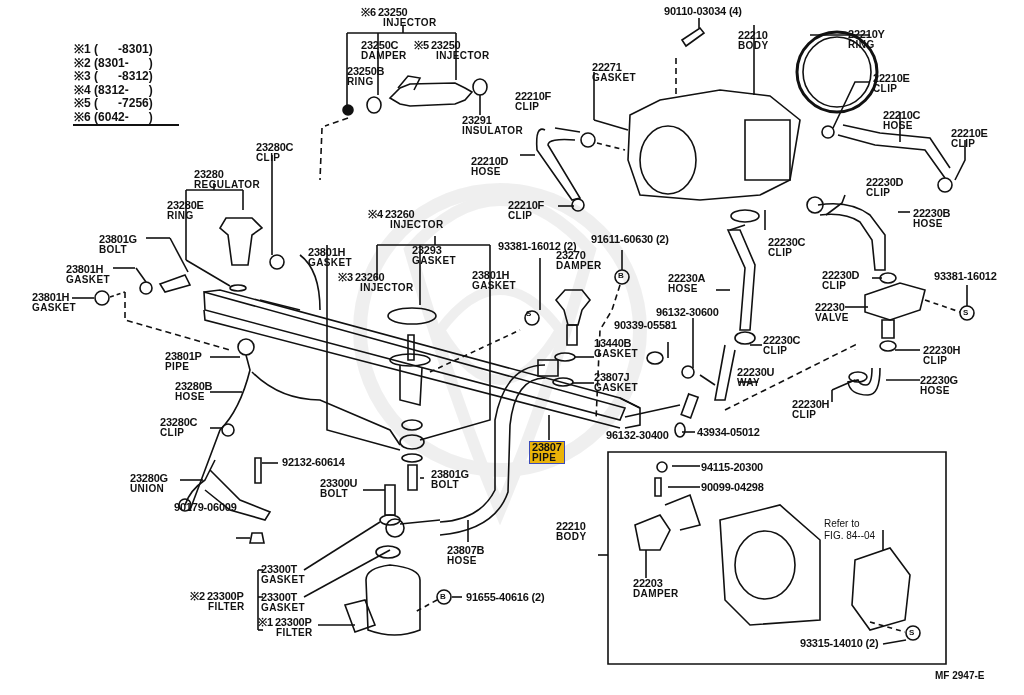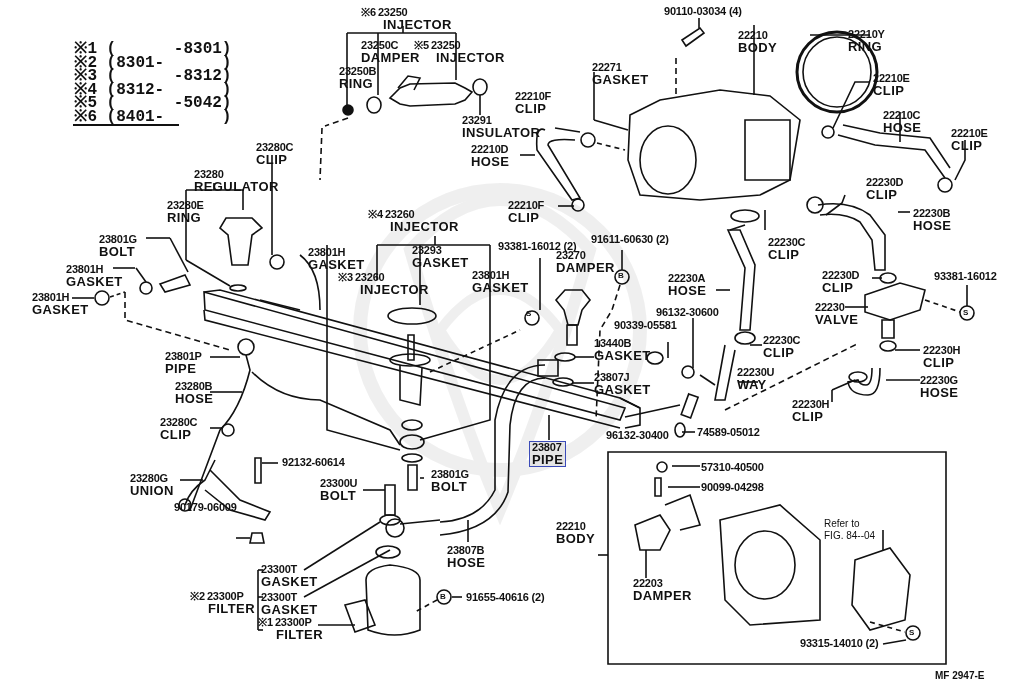--- a/index.html
+++ b/index.html
@@ -1,26 +1,26 @@
 <!DOCTYPE html>
 <html><head>
 <meta charset="utf-8">
 <style>
   html, body { margin:0; padding:0; background:#ffffff; }
   body { width:1024px; height:695px; position:relative; overflow:hidden;
          font-family:"Liberation Sans", sans-serif; color:#111; }
   #diagram { position:absolute; left:0; top:0; width:1024px; height:695px; }
   .lbl { position:absolute; line-height:1; white-space:nowrap; }
   .pn { font-size:11px; font-weight:bold; letter-spacing:-0.2px; display:block; }
-  .nm { font-size:13px; font-weight:bold; letter-spacing:0.4px; display:block; margin-top:0px; }
+  .nm { font-size:10px; font-weight:bold; letter-spacing:0.4px; display:block; margin-top:0px; }
   .mark { font-weight:bold; font-size:11px; margin-right:2px; }
-  .legend { position:absolute; left:74px; top:43px; font-size:16px; font-weight:bold; line-height:13.5px;font-family:Liberation Mono, monospace; }
+  .legend { position:absolute; left:74px; top:43px; font-size:12px; font-weight:bold; line-height:13.5px; }
   .legend .row { white-space:pre; }
   .legend-rule { position:absolute; left:73px; top:124px; width:106px; height:2px; background:#111; }
-  .hl { background:#e5e5e5; border:1px solid #3b4bb8; padding:0 2px; }
+  .hl { background:#eab308; border:1px solid #3b4bb8; padding:0 2px; }
   .fig { position:absolute; left:935px; top:670px; font-size:10px; font-weight:bold; }
   .wm { position:absolute; left:350px; top:130px; width:300px; height:420px; opacity:0.06; }
   svg line, svg path, svg rect, svg circle, svg ellipse, svg polyline { vector-effect:non-scaling-stroke; }
 </style>
 </head>
 <body>
 
 <div id="diagram">
 
   <svg class="wm" viewBox="0 0 300 420">
@@ -264,38 +264,38 @@
       <line x1="668" y1="487" x2="700" y2="487"></line>
       <line x1="598" y1="555" x2="608" y2="555"></line>
     </g>
   </svg>
 
   <div class="legend">
     <div class="row"><span>※1</span> <span>(      -8301)</span></div>
     <div class="row"><span>※2</span> <span>(8301-      )</span></div>
     <div class="row"><span>※3</span> <span>(      -8312)</span></div>
     <div class="row"><span>※4</span> <span>(8312-      )</span></div>
-    <div class="row"><span>※5</span> <span>(      -5042)</span></div>
-    <div class="row"><span>※6</span> <span>(8401-      )</span></div>
+    <div class="row"><span>※5</span> <span>(      -7256)</span></div>
+    <div class="row"><span>※6</span> <span>(6042-      )</span></div>
   </div>
   <div class="legend-rule"></div>
 
   <div class="lbl" style="left:361px;top:7px">
       <span class="pn"><span class="mark">※6</span><span>23250</span></span>
       <span class="nm" style="margin-left:22px">INJECTOR</span>
     </div>
   <div class="lbl" style="left:361px;top:40px">
       <span class="pn">23250C</span>
       <span class="nm">DAMPER</span>
     </div>
   <div class="lbl" style="left:414px;top:40px">
       <span class="pn"><span class="mark">※5</span><span>23250</span></span>
       <span class="nm" style="margin-left:22px">INJECTOR</span>
     </div>
-  <div class="lbl" style="left:339px;top:66px">
+  <div class="lbl" style="left:347px;top:66px">
       <span class="pn">23250B</span>
       <span class="nm">RING</span>
     </div>
   <div class="lbl" style="left:462px;top:115px">
       <span class="pn">23291</span>
       <span class="nm">INSULATOR</span>
     </div>
 
   <div class="lbl" style="left:664px;top:6px">
       <span class="pn">90110-03034 (4)</span>
@@ -321,21 +321,21 @@
       <span class="nm">HOSE</span>
     </div>
   <div class="lbl" style="left:951px;top:128px">
       <span class="pn">22210E</span>
       <span class="nm">CLIP</span>
     </div>
   <div class="lbl" style="left:515px;top:91px">
       <span class="pn">22210F</span>
       <span class="nm">CLIP</span>
     </div>
-  <div class="lbl" style="left:471px;top:144px">
+  <div class="lbl" style="left:471px;top:156px">
       <span class="pn">22210D</span>
       <span class="nm">HOSE</span>
     </div>
   <div class="lbl" style="left:508px;top:200px">
       <span class="pn">22210F</span>
       <span class="nm">CLIP</span>
     </div>
 
   <div class="lbl" style="left:256px;top:142px">
       <span class="pn">23280C</span>
@@ -453,21 +453,21 @@
       <span class="nm">GASKET</span>
     </div>
   <div class="lbl" style="left:594px;top:372px">
       <span class="pn">23807J</span>
       <span class="nm">GASKET</span>
     </div>
   <div class="lbl" style="left:606px;top:430px">
       <span class="pn">96132-30400</span>
     </div>
   <div class="lbl" style="left:697px;top:427px">
-      <span class="pn">74589-05012</span>
+      <span class="pn">43934-05012</span>
     </div>
 
   <div class="lbl" style="left:165px;top:351px">
       <span class="pn">23801P</span>
       <span class="nm">PIPE</span>
     </div>
   <div class="lbl" style="left:175px;top:381px">
       <span class="pn">23280B</span>
       <span class="nm">HOSE</span>
     </div>
@@ -517,21 +517,21 @@
     </div>
   <div class="lbl" style="left:258px;top:617px">
       <span class="pn"><span class="mark">※1</span><span>23300P</span></span>
       <span class="nm" style="margin-left:18px">FILTER</span>
     </div>
   <div class="lbl" style="left:466px;top:592px">
       <span class="pn">91655-40616 (2)</span>
     </div>
 
   <div class="lbl" style="left:701px;top:462px">
-      <span class="pn">57310-40500</span>
+      <span class="pn">94115-20300</span>
     </div>
   <div class="lbl" style="left:701px;top:482px">
       <span class="pn">90099-04298</span>
     </div>
   <div class="lbl" style="left:556px;top:521px">
       <span class="pn">22210</span>
       <span class="nm">BODY</span>
     </div>
   <div class="lbl" style="left:633px;top:578px">
       <span class="pn">22203</span>

